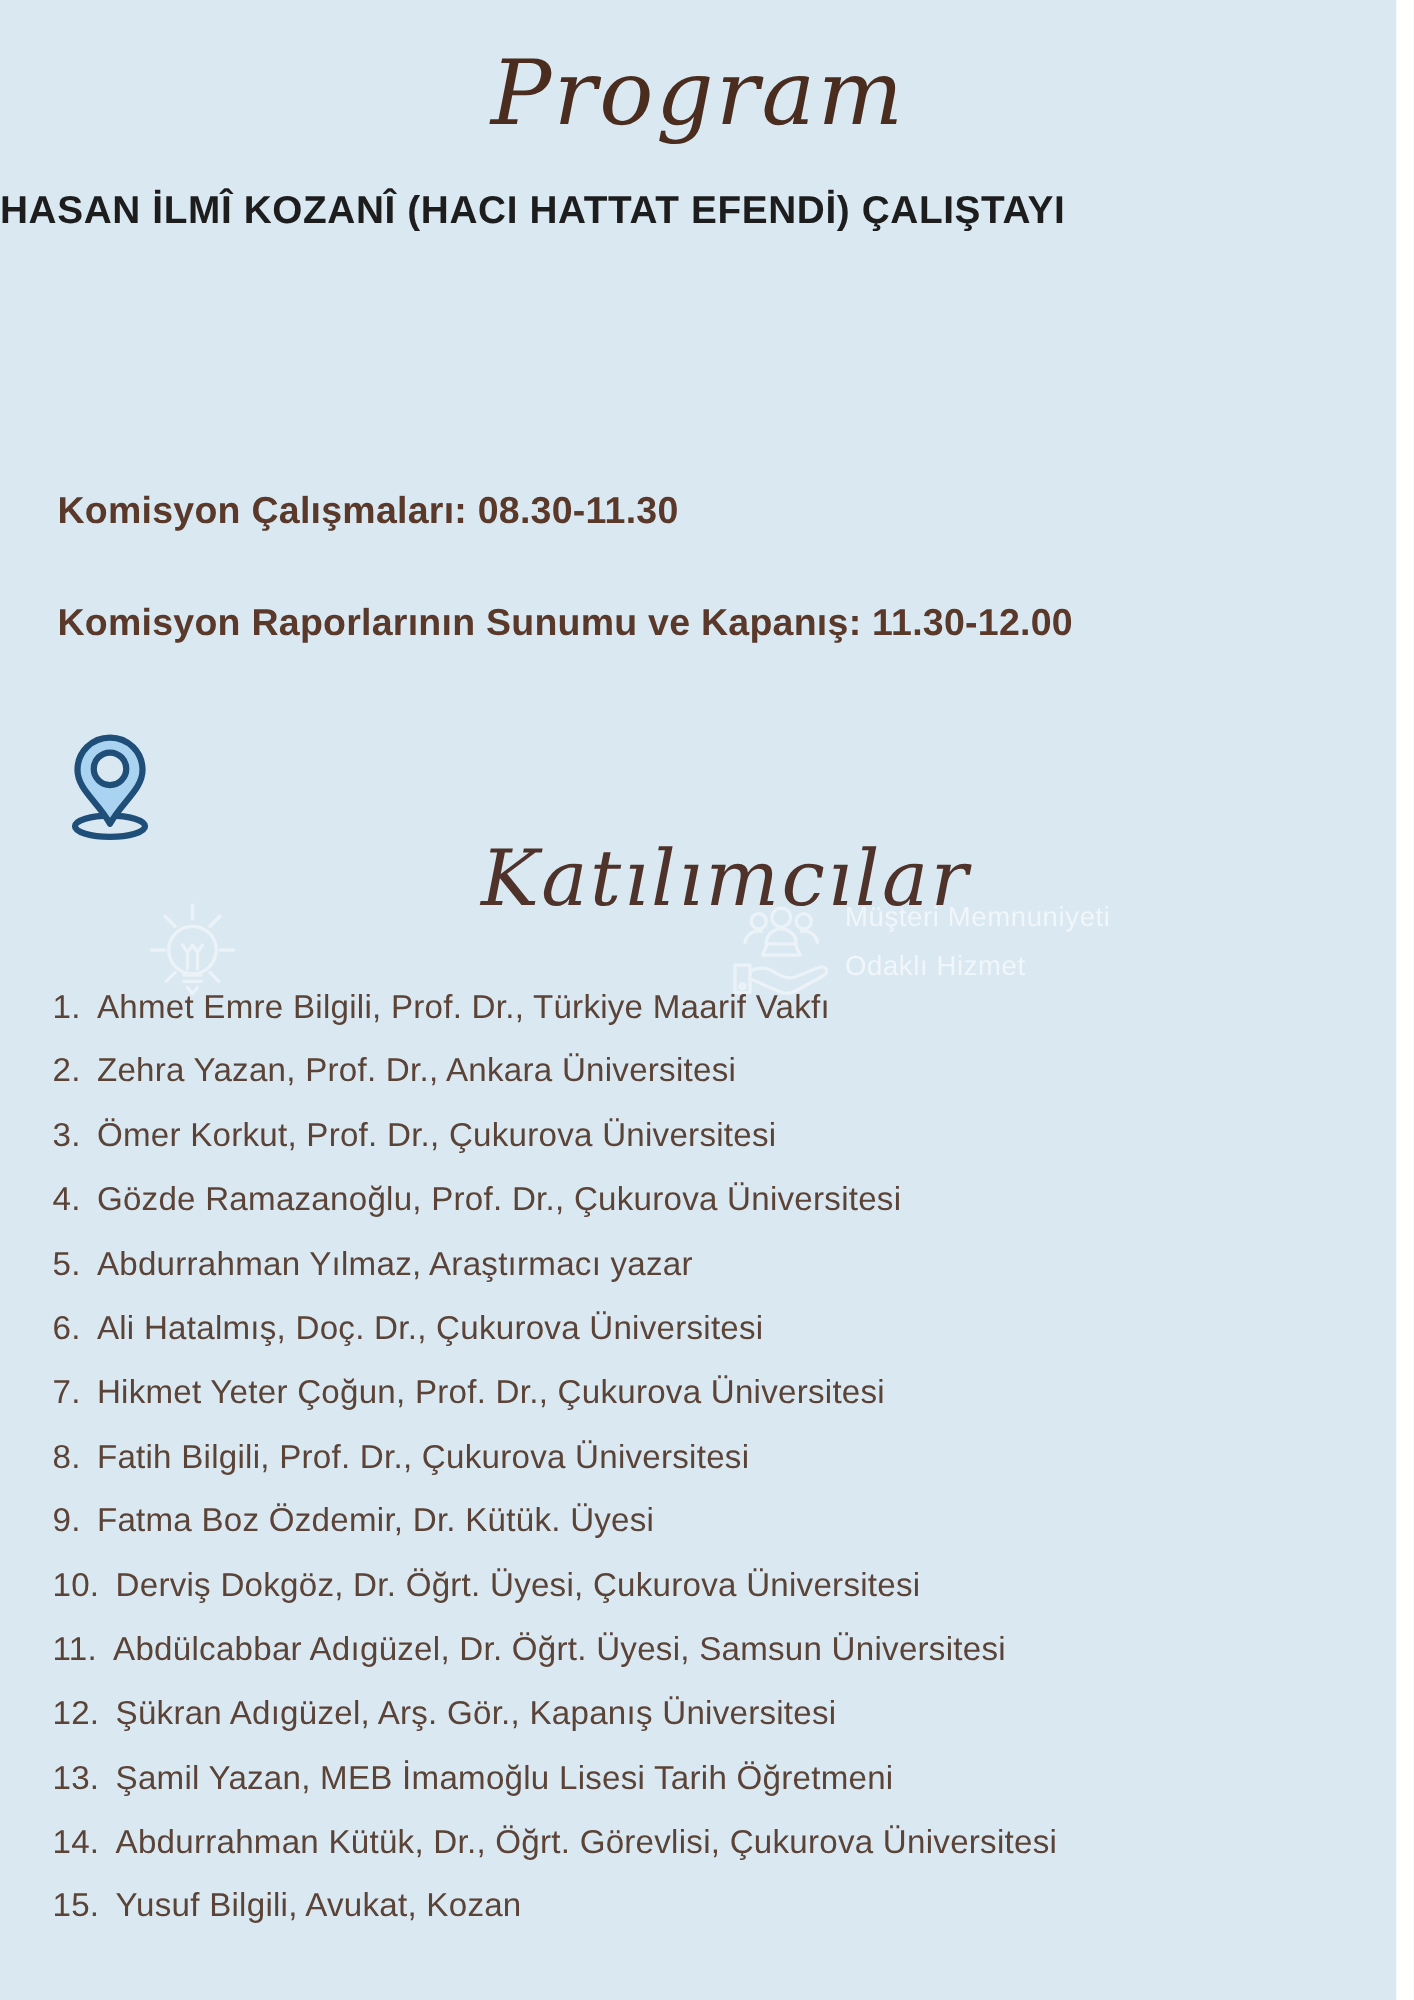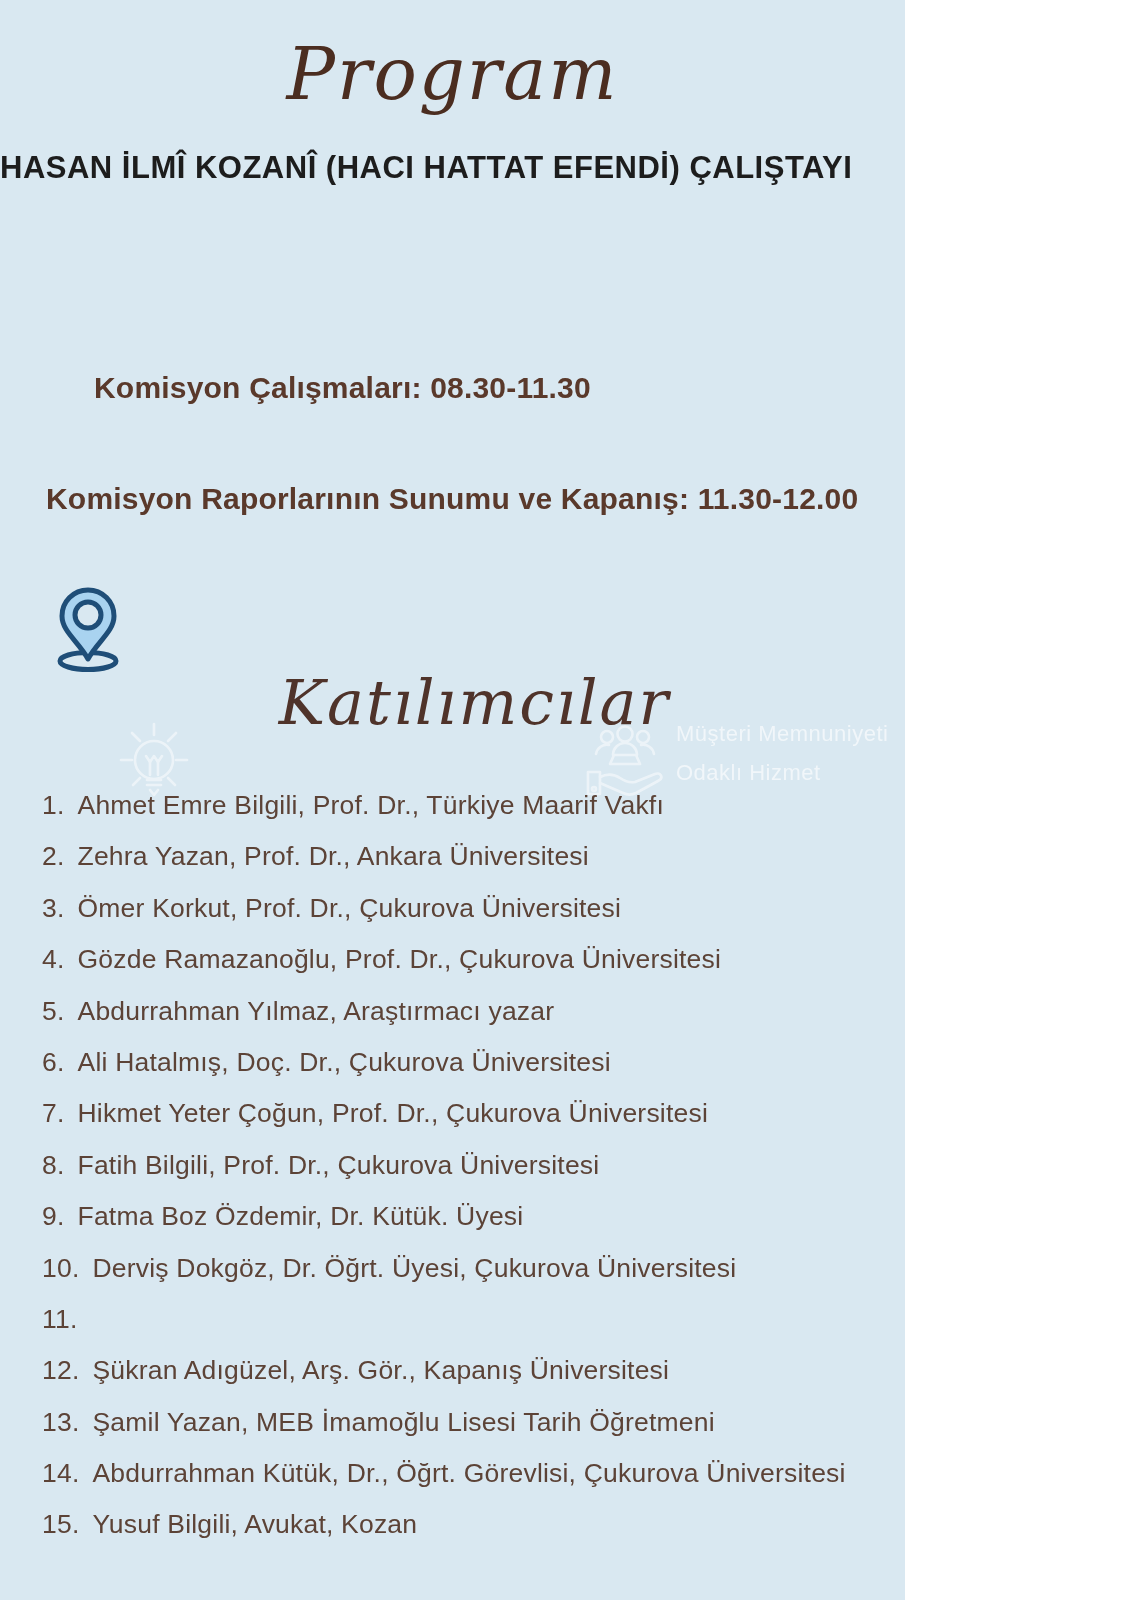--- a/index.html
+++ b/index.html
@@ -1,19 +1,19 @@
 <!DOCTYPE html>
 <html lang="tr"><head>
 <meta charset="utf-8">
 <title>Program</title>
 <style>
   html, body { margin: 0; padding: 0; }
   .page {
     position: relative;
-    width: 905px;
+    width: 1117px;
     height: 1600px;
     background: #d9e8f1;
     font-family: "Liberation Sans", sans-serif;
     overflow: hidden;
   }
   .script {
     position: absolute;
     left: 0;
     width: 100%;
     text-align: center;
@@ -45,21 +45,21 @@
   }
   .schedule-line {
     position: absolute;
     left: 46px;
     font-size: 30px;
     font-weight: 700;
     color: #5a392b;
     letter-spacing: 0.2px;
   }
   .schedule-line.s0 { top: 302px; }
-  .schedule-line.s1 { top: 371px; margin-left: 48px; }
+  .schedule-line.s1 { top: 392px; }
   .schedule-line.s2 { top: 482px; }
   .pin-icon {
     position: absolute;
     left: 52px;
     top: 586px;
   }
   .venue {
     position: absolute;
     left: 138px;
     top: 606px;
@@ -205,20 +205,21 @@
       <span class="txt">Fatma Boz Özdemir, Dr. Kütük. Üyesi</span>
     </div>
 
     <div class="participant-row">
       <span class="num">10.</span>
       <span class="txt">Derviş Dokgöz, Dr. Öğrt. Üyesi, Çukurova Üniversitesi</span>
     </div>
 
     <div class="participant-row">
       <span class="num">11.</span>
+      <span class="txt">Abdülcabbar Adıgüzel, Dr. Öğrt. Üyesi, Samsun Üniversitesi</span>
     </div>
 
     <div class="participant-row">
       <span class="num">12.</span>
       <span class="txt">Şükran Adıgüzel, Arş. Gör., Kapanış Üniversitesi</span>
     </div>
 
     <div class="participant-row">
       <span class="num">13.</span>
       <span class="txt">Şamil Yazan, MEB İmamoğlu Lisesi Tarih Öğretmeni</span>

